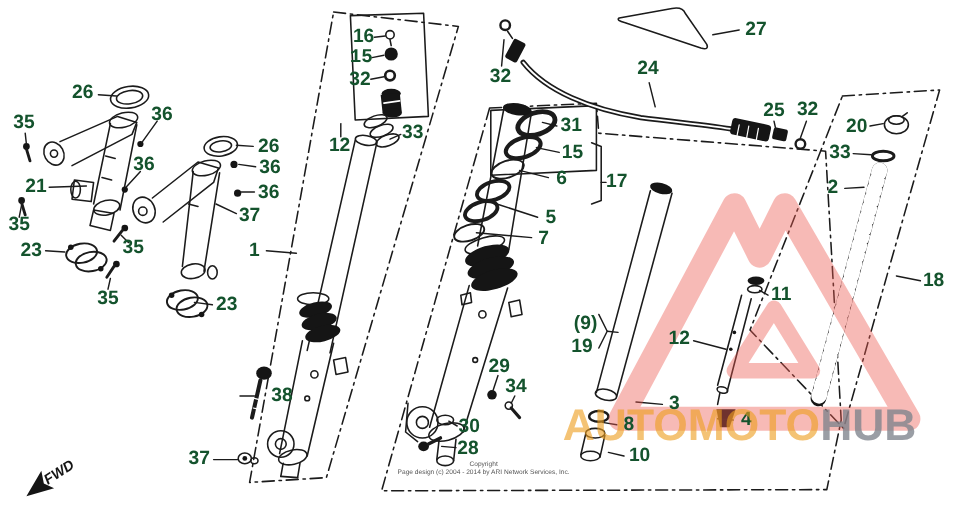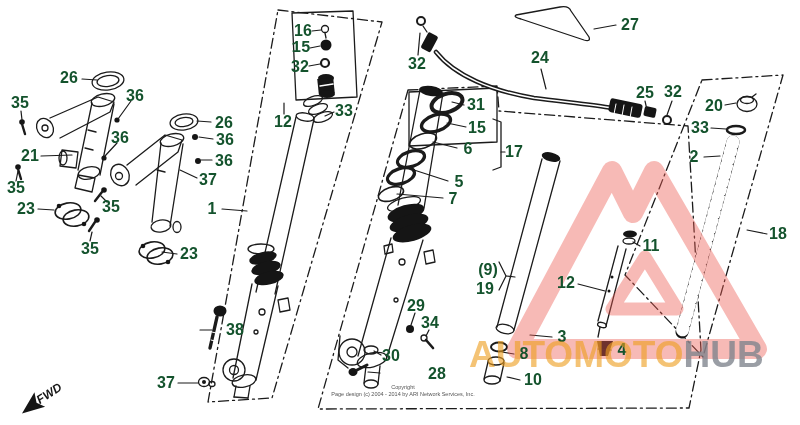--- a/index.html
+++ b/index.html
@@ -344,21 +344,21 @@
       <div class="callout" style="left: 566px; top: 283px;">12</div>
       <div class="callout" style="left: 488px; top: 270px;">(9)</div>
       <div class="callout" style="left: 485px; top: 289px;">19</div>
       <div class="callout" style="left: 562px; top: 337px;">3</div>
       <div class="callout" style="left: 622px; top: 350px;">4</div>
       <div class="callout" style="left: 524px; top: 354px;">8</div>
       <div class="callout" style="left: 533px; top: 380px;">10</div>
       <div class="callout" style="left: 416px; top: 306px;">29</div>
       <div class="callout" style="left: 430px; top: 323px;">34</div>
       <div class="callout" style="left: 391px; top: 356px;">30</div>
-      <div class="callout" style="left: 390px; top: 374px; margin-left: 47px;">28</div>
+      <div class="callout" style="left: 390px; top: 374px;">28</div>
       <div class="callout" style="left: 189px; top: 330px; margin-left: 46px;">38</div>
       <div class="callout" style="left: 166px; top: 383px;">37</div>
     </div>
 
   <div class="wm-text"><span class="wm-orange">AUTOMOTO</span><span class="wm-gray">HUB</span></div>
 
   <div class="copyright">
     <div>Copyright</div>
     <div>Page design (c) 2004 - 2014 by ARI Network Services, Inc.</div>
   </div>

